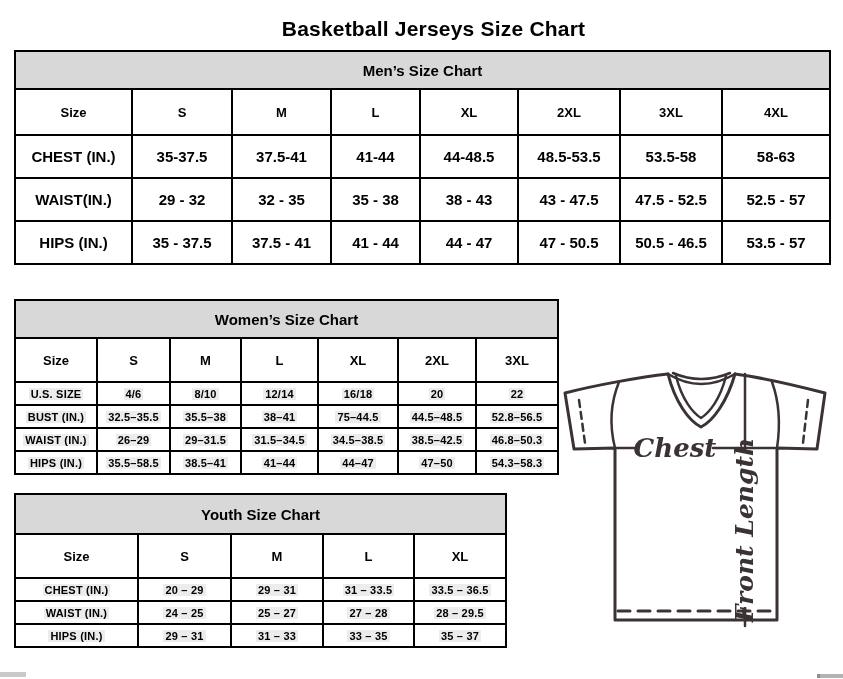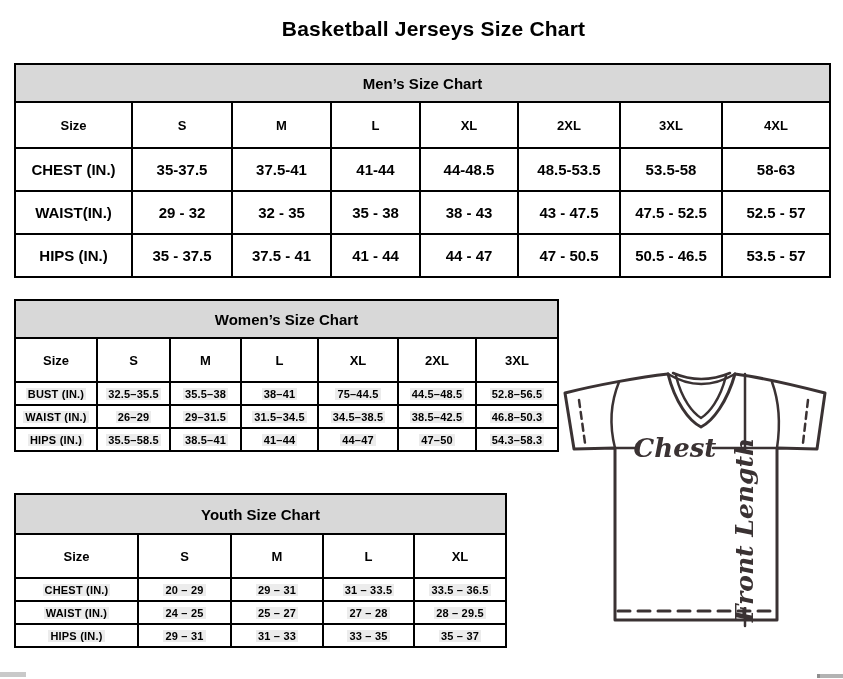--- a/index.html
+++ b/index.html
@@ -5,21 +5,21 @@
   html,body { margin:0; padding:0; background:#fff; }
   .page {
     position:relative; width:843px; height:679px; overflow:hidden;
     background:#fff; font-family:"Liberation Sans", sans-serif; color:#000;
   }
   .page-title {
     position:absolute; top:5px; left:0; width:843px; margin:12px;
     text-align:center; font-size:21px; font-weight:bold; letter-spacing:0.2px;
   }
   .tbl-wrap { position:absolute; }
-  #mens   { left:14px; top:63px;  }
+  #mens   { left:14px; top:50px;  }
   #womens { left:14px; top:299px; }
   #youth  { left:14px; top:493px; }
   table.grid { border-collapse:collapse; table-layout:fixed; }
   table.grid td {
     border:2px solid #000; text-align:center; vertical-align:middle;
     font-weight:bold; padding:0; overflow:hidden; white-space:nowrap;
   }
   td.sect-head { background:#d8d8d8; font-size:15px; }
   td.col-head  { font-size:13px; }
   #mens td.data-cell { font-size:15px; }
@@ -115,20 +115,29 @@
           <tr style="height: 44px;">
             <td class="col-head">Size</td>
             <td class="col-head">S</td>
             <td class="col-head">M</td>
             <td class="col-head">L</td>
             <td class="col-head">XL</td>
             <td class="col-head">2XL</td>
             <td class="col-head">3XL</td>
           </tr>
           <tr style="height: 23px;">
+            <td class="data-cell"><span class="hl">U.S. SIZE</span></td>
+            <td class="data-cell"><span class="hl">4/6</span></td>
+            <td class="data-cell"><span class="hl">8/10</span></td>
+            <td class="data-cell"><span class="hl">12/14</span></td>
+            <td class="data-cell"><span class="hl">16/18</span></td>
+            <td class="data-cell"><span class="hl">20</span></td>
+            <td class="data-cell"><span class="hl">22</span></td>
+          </tr>
+          <tr style="height: 23px;">
             <td class="data-cell"><span class="hl">BUST (IN.)</span></td>
             <td class="data-cell"><span class="hl">32.5–35.5</span></td>
             <td class="data-cell"><span class="hl">35.5–38</span></td>
             <td class="data-cell"><span class="hl">38–41</span></td>
             <td class="data-cell"><span class="hl">75–44.5</span></td>
             <td class="data-cell"><span class="hl">44.5–48.5</span></td>
             <td class="data-cell"><span class="hl">52.8–56.5</span></td>
           </tr>
           <tr style="height: 23px;">
             <td class="data-cell"><span class="hl">WAIST (IN.)</span></td>

